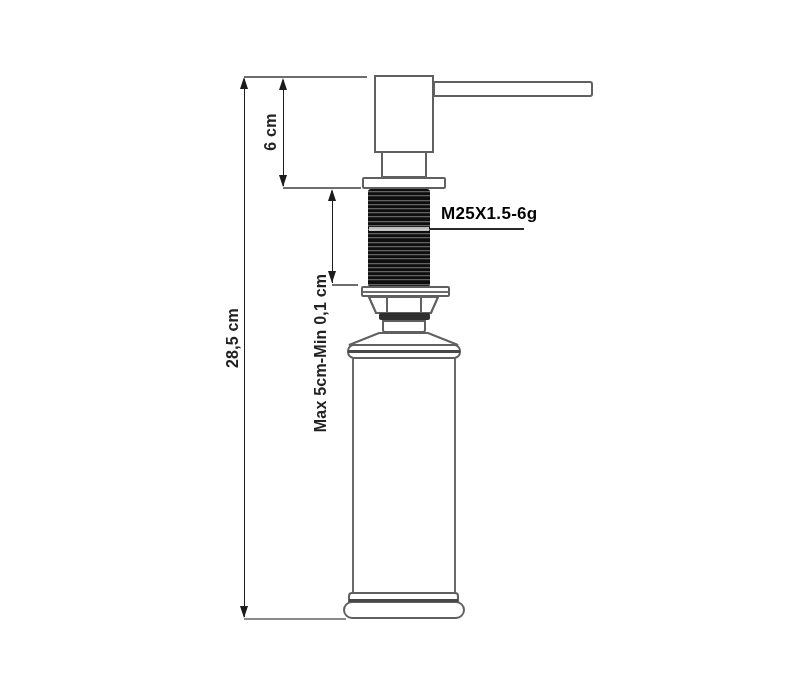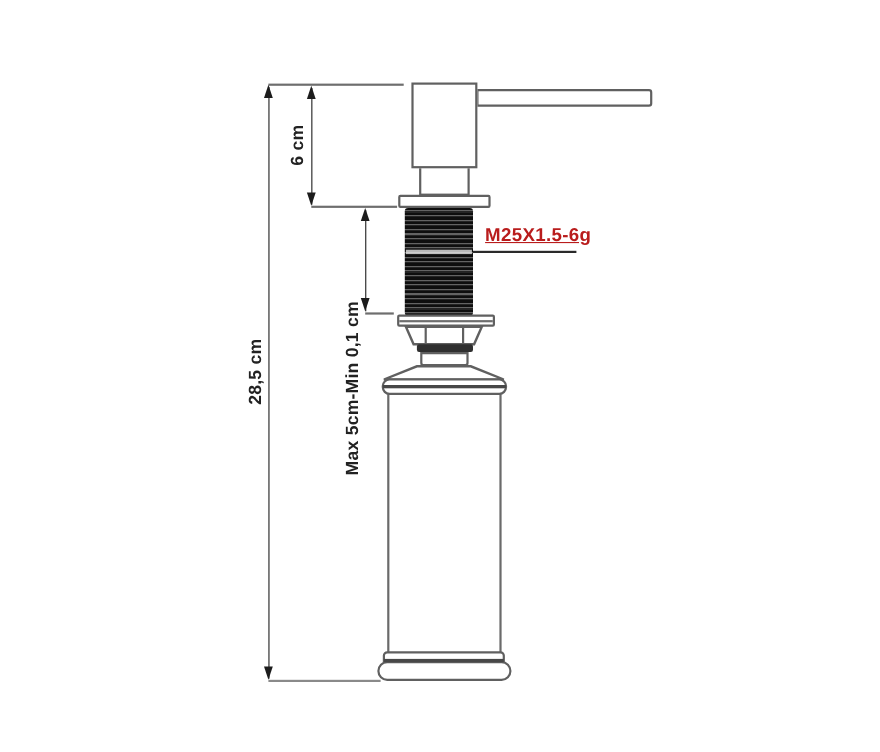--- a/index.html
+++ b/index.html
@@ -14,21 +14,21 @@
   .ext{background:#8a8a8a;}
   
   .arrow{position:absolute;width:0;height:0;}
   .arrow.up{border-left:4px solid transparent;border-right:4px solid transparent;border-bottom:12px solid #1c1c1c;}
   .arrow.down{border-left:4px solid transparent;border-right:4px solid transparent;border-top:12px solid #1c1c1c;}
   
   .dimlabel{
     position:absolute;white-space:nowrap;color:#222;font-size:16px;font-weight:600;
     transform:translate(-50%,-50%) rotate(-90deg);letter-spacing:.2px;
   }
-  .hlabel{position:absolute;white-space:nowrap;color:#b91c1c;font-size:17px;font-weight:600;letter-spacing:.3px;text-decoration:underline;}
+  .hlabel{position:absolute;white-space:nowrap;color:#000000;font-size:17px;font-weight:600;letter-spacing:.3px;}
   
   .part{position:absolute;background:#fff;border:2.5px solid #606060;box-sizing:border-box;}
   .thread{
     position:absolute;box-sizing:border-box;border-radius:3px;
     background:repeating-linear-gradient(180deg,#0e0e0e 0px,#0e0e0e 2.2px,#636363 2.2px,#636363 3.2px,#242424 3.2px,#242424 4.2px);
   }
   .darkbar{position:absolute;background:#2f2f2f;border-radius:2px;}
   .seamline{position:absolute;background:#474747;}
   svg{position:absolute;overflow:visible;}
 </style>

